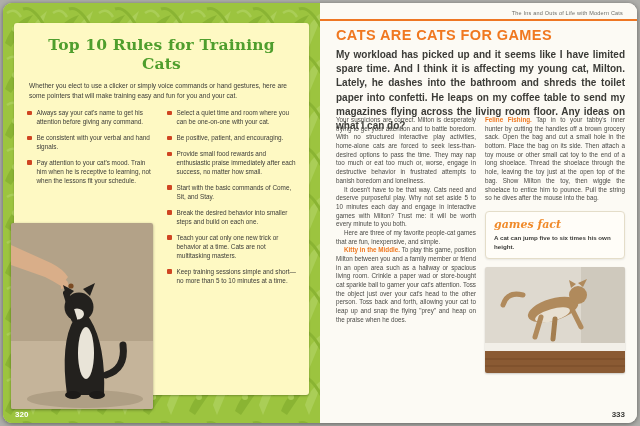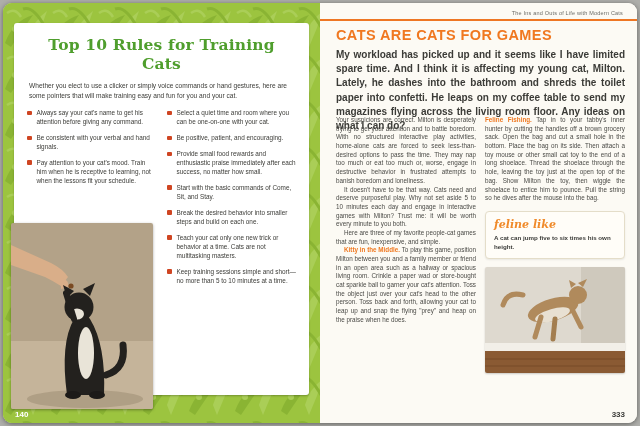--- a/index.html
+++ b/index.html
@@ -13,21 +13,21 @@
     position:absolute; inset:3px; border-radius:9px; overflow:hidden;
     display:flex; box-shadow:0 1px 5px rgba(0,0,0,.45); background:#fcfaf4;
   }
   .page { width:50%; height:100%; position:relative; overflow:hidden; }
 
   
   .page.left { background:#9cc43f; }
   .leaf-bg { position:absolute; inset:0; width:100%; height:100%; z-index:0; }
   .rules-panel {
     position:absolute; left:11px; right:11px; top:20px; bottom:28px;
-    background:#ffffff; border-radius:3px; padding:10px 13px 8px; z-index:1;
+    background:#fef9c3; border-radius:3px; padding:10px 13px 8px; z-index:1;
     box-shadow:0 1px 2px rgba(0,0,0,.25);
   }
   .rules-title {
     margin:2px 0 8px; text-align:center;
     font-family:"DejaVu Serif", serif; font-weight:bold;
     font-size:15.5px; color:#4f9e2d; letter-spacing:.2px;
   }
   .rules-intro { font-size:6.6px; line-height:1.45; color:#3c3c38; margin:0 2px 9px; }
   .rules-cols { display:flex; gap:11px; }
   .rules-col { list-style:none; margin:0; padding:0; flex:1; }
@@ -157,42 +157,42 @@
         <path d="M56 75 l-4 -13 l11 6 z" fill="#23211e"></path>
         <path d="M79 73 l5 -13 l-12 6 z" fill="#23211e"></path>
         <ellipse cx="66" cy="91" rx="7" ry="5.5" fill="#e9e4d8"></ellipse>
         <ellipse cx="75" cy="130" rx="8" ry="26" fill="#e9e4d8"></ellipse>
         <path d="M63 96 L55 70" stroke="#23211e" stroke-width="6" stroke-linecap="round"></path>
         <ellipse cx="62" cy="172" rx="8" ry="4" fill="#1c1a18"></ellipse>
         <ellipse cx="86" cy="172" rx="8" ry="4" fill="#1c1a18"></ellipse>
       </svg>
     </div>
 
-    <div class="page-num left-num">140</div>
+    <div class="page-num left-num">320</div>
   </div>
 
   <div class="page right">
     <div class="running-head">The Ins and Outs of Life with Modern Cats</div>
     <div class="head-rule"></div>
     <h2 class="article-title">CATS ARE CATS FOR GAMES</h2>
     <p class="lede">My workload has picked up and it seems like I have limited spare time. And I think it is affecting my young cat, Milton. Lately, he dashes into the bathroom and shreds the toilet paper into confetti. He leaps on my coffee table to send my magazines flying across the living room floor. Any ideas on what I can do?</p>
 
     <div class="cols">
       <div class="col">
         <p class="body-p">Your suspicions are correct. Milton is desperately trying to get your attention and to battle boredom. With no structured interactive play activities, home-alone cats are forced to seek less-than-desired options to pass the time. They may nap too much or eat too much or, worse, engage in destructive behavior in frustrated attempts to banish boredom and loneliness.</p>
         <p class="body-p indent">It doesn't have to be that way. Cats need and deserve purposeful play. Why not set aside 5 to 10 minutes each day and engage in interactive games with Milton? Trust me: it will be worth every minute to you both.</p>
         <p class="body-p indent">Here are three of my favorite people-cat games that are fun, inexpensive, and simple.</p>
         <p class="body-p indent"><span class="game-lead">Kitty in the Middle.</span><span> To play this game, position Milton between you and a family member or friend in an open area such as a hallway or spacious living room. Crinkle a paper wad or store-bought cat sparkle ball to garner your cat's attention. Toss the object just over your cat's head to the other person. Toss back and forth, allowing your cat to leap up and snap the flying "prey" and heap on the praise when he does.</span></p>
       </div>
 
       <div class="col">
         <p class="body-p"><span class="game-lead">Feline Fishing.</span><span> Tap in to your tabby's inner hunter by cutting the handles off a brown grocery sack. Open the bag and cut a small hole in the bottom. Place the bag on its side. Then attach a toy mouse or other small cat toy to the end of a long shoelace. Thread the shoelace through the hole, leaving the toy just at the open top of the bag. Show Milton the toy, then wiggle the shoelace to entice him to pounce. Pull the string so he dives after the mouse into the bag.</span></p>
 
         <div class="fact-box">
-          <div class="fact-heading">feline like</div>
+          <div class="fact-heading">games fact</div>
           <div class="fact-text">A cat can jump five to six times his own height.</div>
         </div>
 
         <div class="photo jump-photo">
           <svg viewBox="0 0 140 106" preserveAspectRatio="none" aria-hidden="true">
             <rect width="140" height="106" fill="#ded9cf"></rect>
             <rect x="96" width="44" height="106" fill="#cfc9bd"></rect>
             <rect y="76" width="140" height="8" fill="#f2efe8"></rect>
             <rect y="84" width="140" height="22" fill="#8a5a33"></rect>
             <line x1="0" y1="92" x2="140" y2="92" stroke="#774b28" stroke-width="1"></line>

